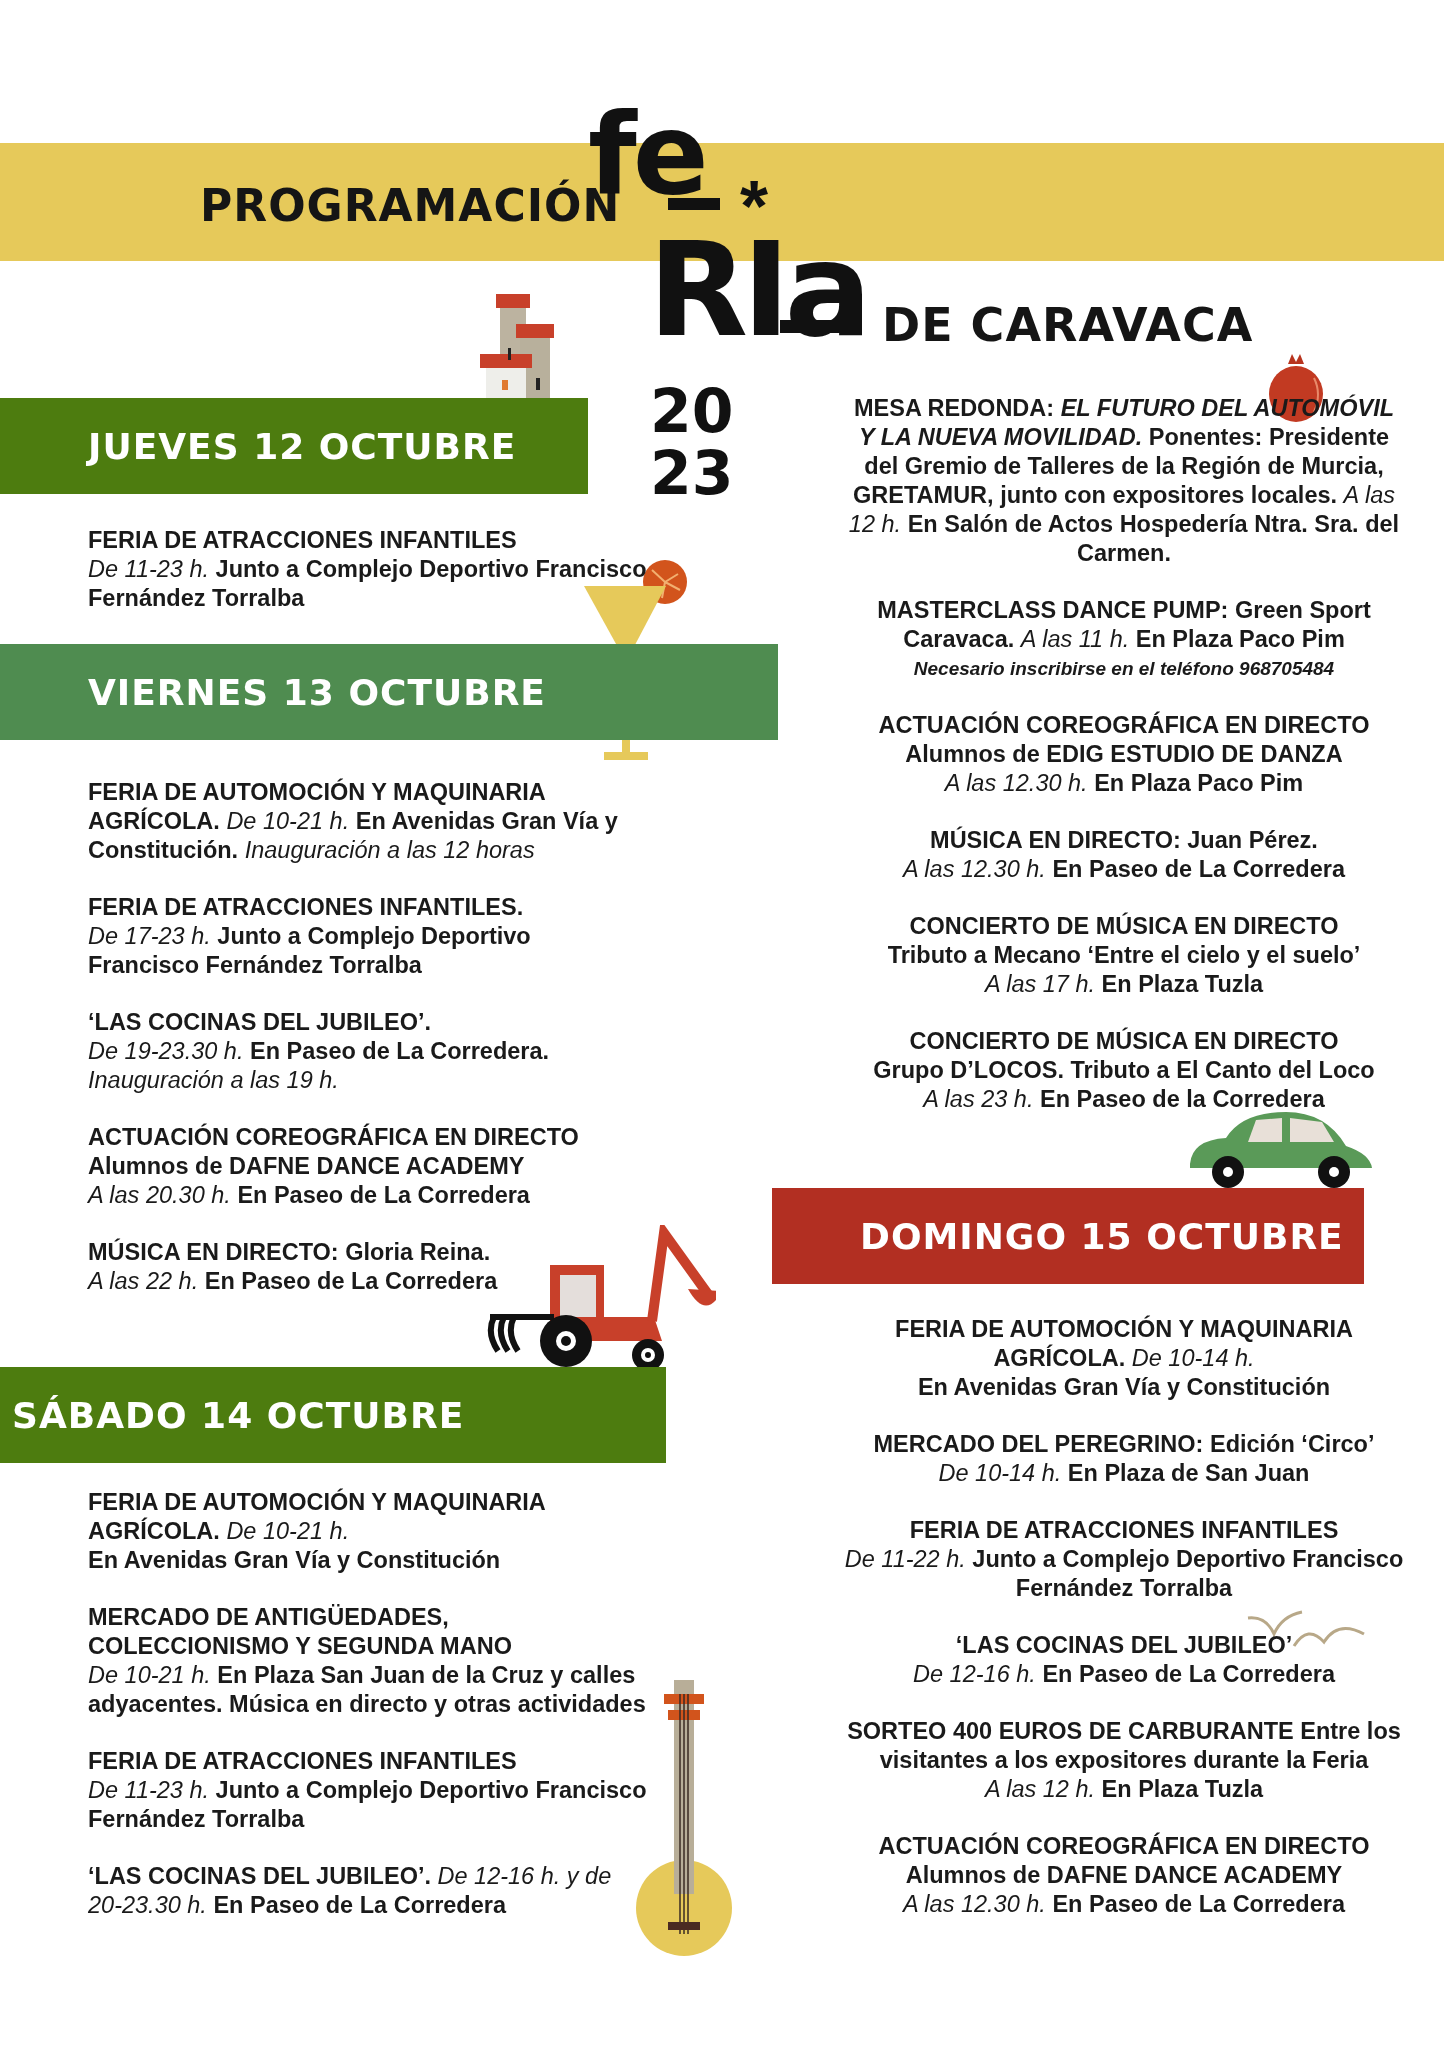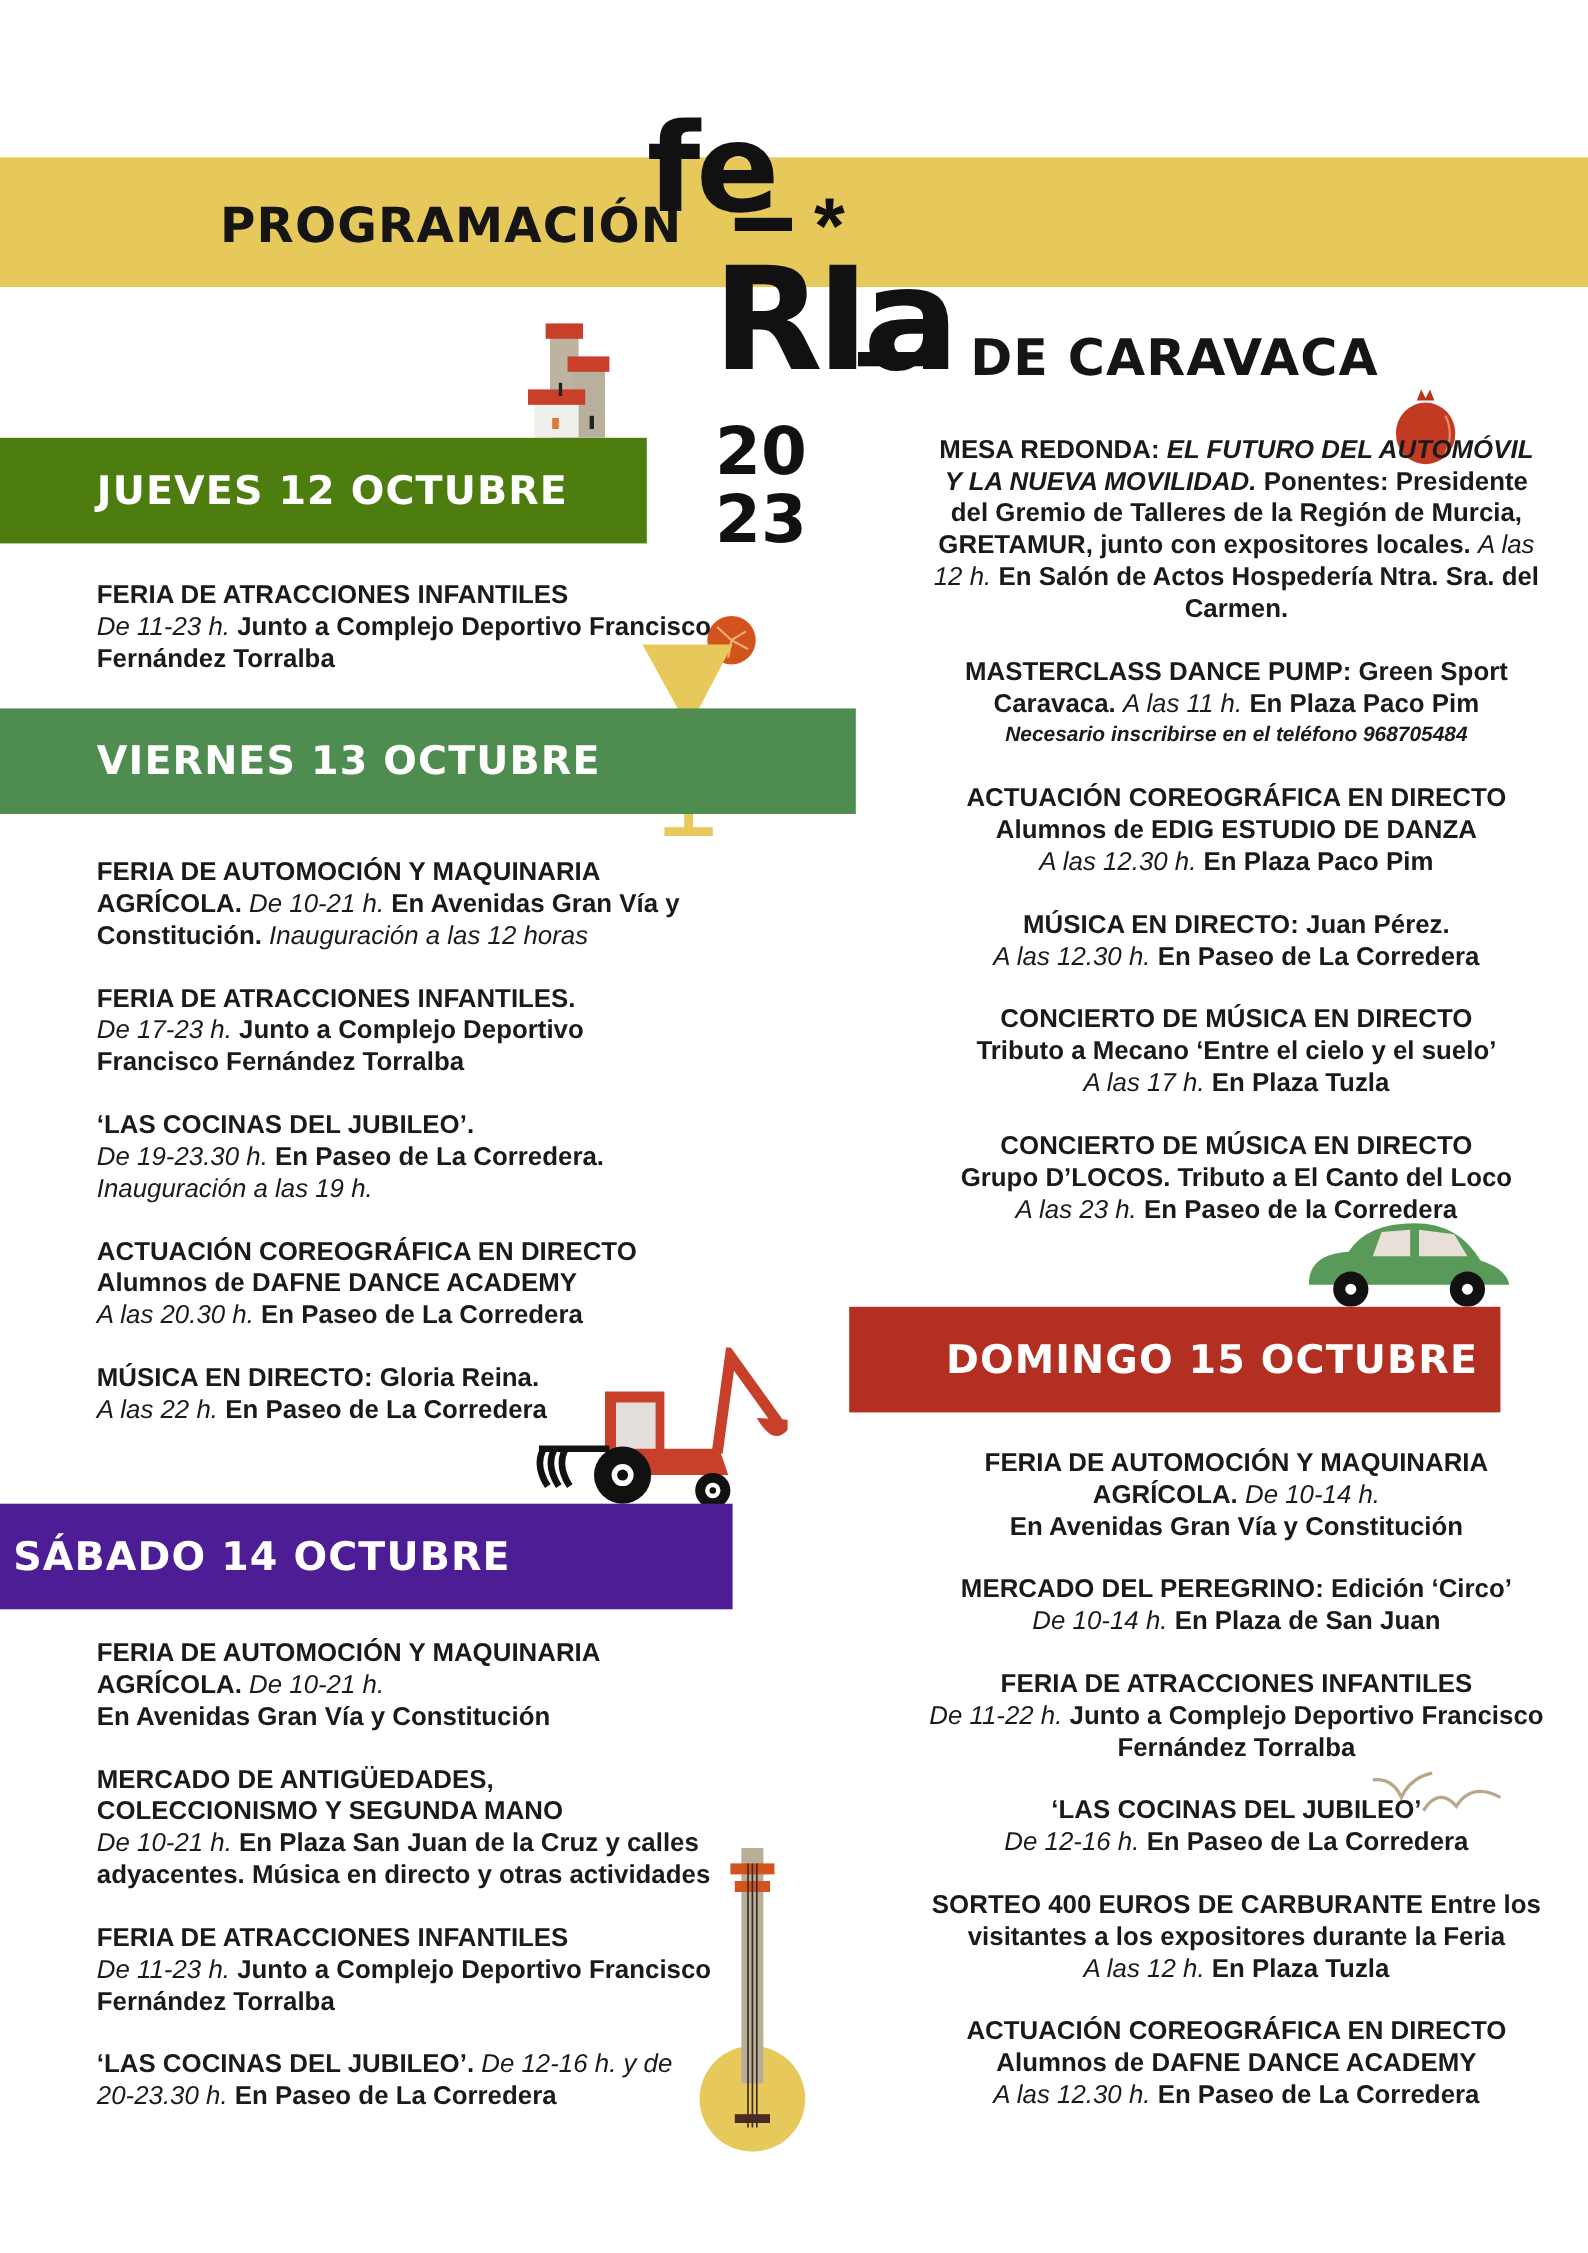--- a/index.html
+++ b/index.html
@@ -12,21 +12,21 @@
   .logo-star { position: absolute; left: 740px; top: 170px; font-size: 72px; font-weight: bold; color: #111; line-height: 1; }
   .logo-bar1 { position: absolute; left: 668px; top: 198px; width: 52px; height: 12px; background: #111; }
   .logo-ria { position: absolute; left: 648px; top: 225px; font-size: 130px; font-weight: bold; line-height: 1; color: #111; font-family: "DejaVu Sans", sans-serif; letter-spacing: -6px; }
   .logo-bar2 { position: absolute; left: 780px; top: 320px; width: 70px; height: 13px; background: #111; }
   .subtitle { position: absolute; left: 882px; top: 298px; font-size: 46px; font-weight: bold; color: #151515; letter-spacing: 1px; font-family: "DejaVu Sans", sans-serif; }
   .year { position: absolute; left: 650px; top: 380px; font-size: 60px; font-weight: bold; line-height: 62px; color: #111; font-family: "DejaVu Sans", sans-serif; }
 
   .banner { position: absolute; height: 96px; display: flex; align-items: center; padding-left: 88px; color: #fff; font-size: 36px; font-weight: bold; letter-spacing: 1px; font-family: "DejaVu Sans", sans-serif; }
   .banner-thu { left: 0; top: 398px; width: 588px; background: #4d7c0f; }
   .banner-fri { left: 0; top: 644px; width: 778px; background: #4f8c50; }
-  .banner-sat { left: 0; top: 1367px; width: 666px; background: #4c1d95; padding-left: 12px; }
+  .banner-sat { left: 0; top: 1367px; width: 666px; background: #4d7c0f; padding-left: 12px; }
   .banner-sun { left: 772px; top: 1188px; width: 592px; background: #b22f22; }
 
   .col { position: absolute; font-size: 23.5px; line-height: 29px; }
   .col-left { left: 88px; width: 560px; }
   .col-right { left: 844px; width: 560px; text-align: center; }
   .event { margin-bottom: 28px; }
   .event .t { font-weight: bold; }
   .event .i { font-style: italic; font-weight: normal; }
   .event .b { font-weight: bold; }
   .event .small { font-size: 19px; font-style: italic; font-weight: bold; }

